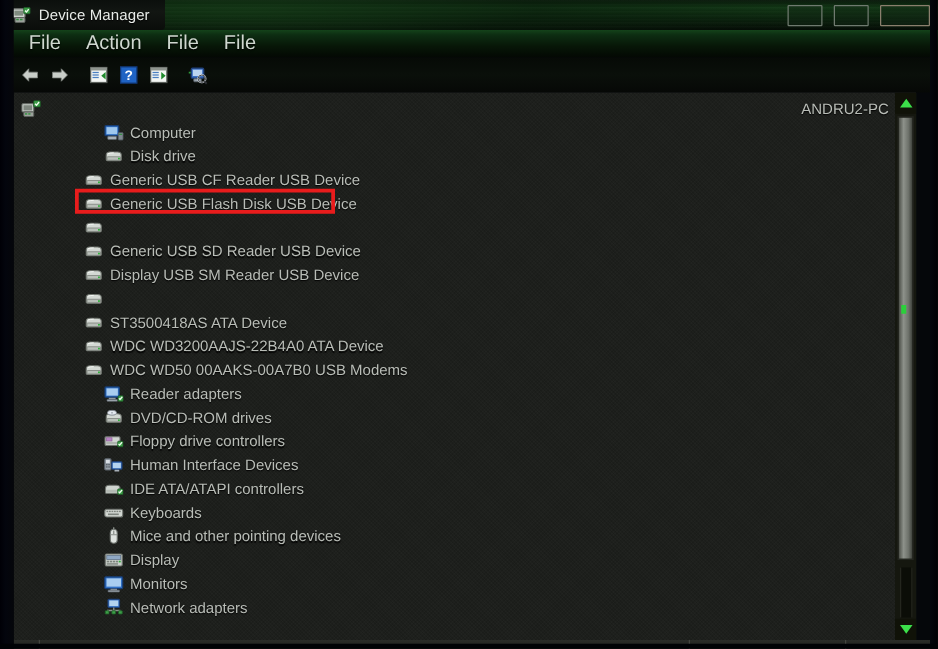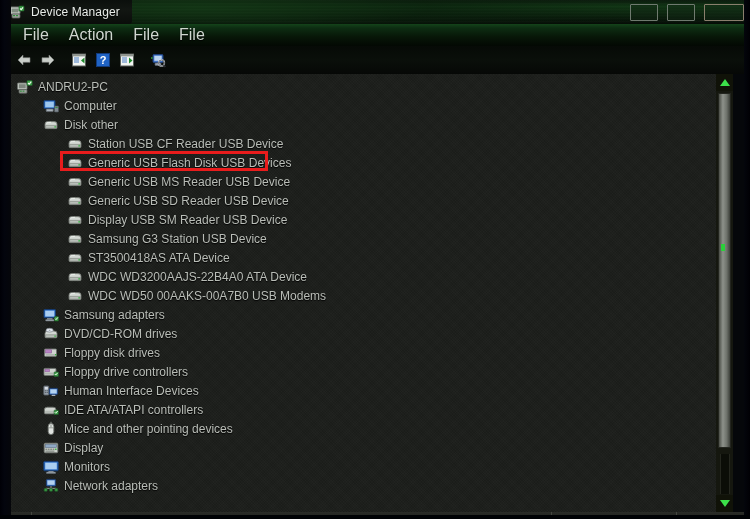--- a/index.html
+++ b/index.html
@@ -175,22 +175,22 @@
     align-items: center;
     white-space: nowrap;
     position: relative;
   }
   .tree-label {
     color: #b9bdb7;
     font-size: 12px;
     margin-left: 5px;
     text-shadow: 0 1px 1px #000;
   }
-  .lvl-0 { padding-left: 6px; }
-  .lvl-1 { padding-left: 32px; }
+  .lvl-0 { padding-left: 6px; justify-content: space-between; }
+  .lvl-1 { padding-left: 32px; margin-left: 40px; }
   .lvl-2 { padding-left: 56px; }
 
   
   .icn {
     width: 16px; height: 16px;
     display: inline-block;
     position: relative;
     flex: 0 0 16px;
   }
   .icn svg { display: block; }
@@ -404,54 +404,53 @@
         </div>
         <div class="tree-row lvl-1">
           <span class="icn">
             <svg xmlns="http://www.w3.org/2000/svg" width="16" height="16" viewBox="0 0 16 16">
         <path d="M2 7 Q2 4.6 5 4.6 L11 4.6 Q14 4.6 14 7 L14 10.6 Q14 11.6 13 11.6 L3 11.6 Q2 11.6 2 10.6 Z" fill="#d3d8d3" stroke="#70756f" stroke-width="0.9"></path>
         <rect x="2.6" y="8.4" width="10.8" height="2.8" rx="0.5" fill="#b9bfb9" stroke="#787d77" stroke-width="0.6"></rect>
         <rect x="11.4" y="9.2" width="1.5" height="1.3" fill="#2fb03a"></rect>
         <path d="M3.4 6 Q5 5.3 8 5.3" stroke="#f3f6f3" stroke-width="0.8" fill="none"></path>
       </svg>
           </span>
-          <span class="tree-label">Disk other</span>
-        </div>
-        <div class="tree-row lvl-2">
-          <span class="icn">
-            <svg xmlns="http://www.w3.org/2000/svg" width="16" height="16" viewBox="0 0 16 16">
-        <path d="M2 7 Q2 4.6 5 4.6 L11 4.6 Q14 4.6 14 7 L14 10.6 Q14 11.6 13 11.6 L3 11.6 Q2 11.6 2 10.6 Z" fill="#d3d8d3" stroke="#70756f" stroke-width="0.9"></path>
-        <rect x="2.6" y="8.4" width="10.8" height="2.8" rx="0.5" fill="#b9bfb9" stroke="#787d77" stroke-width="0.6"></rect>
-        <rect x="11.4" y="9.2" width="1.5" height="1.3" fill="#2fb03a"></rect>
-        <path d="M3.4 6 Q5 5.3 8 5.3" stroke="#f3f6f3" stroke-width="0.8" fill="none"></path>
-      </svg>
-          </span>
-          <span class="tree-label">Station USB CF Reader USB Device</span>
-        </div>
-        <div class="tree-row lvl-2">
-          <span class="icn">
-            <svg xmlns="http://www.w3.org/2000/svg" width="16" height="16" viewBox="0 0 16 16">
-        <path d="M2 7 Q2 4.6 5 4.6 L11 4.6 Q14 4.6 14 7 L14 10.6 Q14 11.6 13 11.6 L3 11.6 Q2 11.6 2 10.6 Z" fill="#d3d8d3" stroke="#70756f" stroke-width="0.9"></path>
-        <rect x="2.6" y="8.4" width="10.8" height="2.8" rx="0.5" fill="#b9bfb9" stroke="#787d77" stroke-width="0.6"></rect>
-        <rect x="11.4" y="9.2" width="1.5" height="1.3" fill="#2fb03a"></rect>
-        <path d="M3.4 6 Q5 5.3 8 5.3" stroke="#f3f6f3" stroke-width="0.8" fill="none"></path>
-      </svg>
-          </span>
-          <span class="tree-label">Generic USB Flash Disk USB Devices</span>
-        </div>
-        <div class="tree-row lvl-2">
-          <span class="icn">
-            <svg xmlns="http://www.w3.org/2000/svg" width="16" height="16" viewBox="0 0 16 16">
-        <path d="M2 7 Q2 4.6 5 4.6 L11 4.6 Q14 4.6 14 7 L14 10.6 Q14 11.6 13 11.6 L3 11.6 Q2 11.6 2 10.6 Z" fill="#d3d8d3" stroke="#70756f" stroke-width="0.9"></path>
-        <rect x="2.6" y="8.4" width="10.8" height="2.8" rx="0.5" fill="#b9bfb9" stroke="#787d77" stroke-width="0.6"></rect>
-        <rect x="11.4" y="9.2" width="1.5" height="1.3" fill="#2fb03a"></rect>
-        <path d="M3.4 6 Q5 5.3 8 5.3" stroke="#f3f6f3" stroke-width="0.8" fill="none"></path>
-      </svg>
-          </span>
-          <span class="tree-label">Generic USB MS Reader USB Device</span>
+          <span class="tree-label">Disk drive</span>
+        </div>
+        <div class="tree-row lvl-2">
+          <span class="icn">
+            <svg xmlns="http://www.w3.org/2000/svg" width="16" height="16" viewBox="0 0 16 16">
+        <path d="M2 7 Q2 4.6 5 4.6 L11 4.6 Q14 4.6 14 7 L14 10.6 Q14 11.6 13 11.6 L3 11.6 Q2 11.6 2 10.6 Z" fill="#d3d8d3" stroke="#70756f" stroke-width="0.9"></path>
+        <rect x="2.6" y="8.4" width="10.8" height="2.8" rx="0.5" fill="#b9bfb9" stroke="#787d77" stroke-width="0.6"></rect>
+        <rect x="11.4" y="9.2" width="1.5" height="1.3" fill="#2fb03a"></rect>
+        <path d="M3.4 6 Q5 5.3 8 5.3" stroke="#f3f6f3" stroke-width="0.8" fill="none"></path>
+      </svg>
+          </span>
+          <span class="tree-label">Generic USB CF Reader USB Device</span>
+        </div>
+        <div class="tree-row lvl-2">
+          <span class="icn">
+            <svg xmlns="http://www.w3.org/2000/svg" width="16" height="16" viewBox="0 0 16 16">
+        <path d="M2 7 Q2 4.6 5 4.6 L11 4.6 Q14 4.6 14 7 L14 10.6 Q14 11.6 13 11.6 L3 11.6 Q2 11.6 2 10.6 Z" fill="#d3d8d3" stroke="#70756f" stroke-width="0.9"></path>
+        <rect x="2.6" y="8.4" width="10.8" height="2.8" rx="0.5" fill="#b9bfb9" stroke="#787d77" stroke-width="0.6"></rect>
+        <rect x="11.4" y="9.2" width="1.5" height="1.3" fill="#2fb03a"></rect>
+        <path d="M3.4 6 Q5 5.3 8 5.3" stroke="#f3f6f3" stroke-width="0.8" fill="none"></path>
+      </svg>
+          </span>
+          <span class="tree-label">Generic USB Flash Disk USB Device</span>
+        </div>
+        <div class="tree-row lvl-2">
+          <span class="icn">
+            <svg xmlns="http://www.w3.org/2000/svg" width="16" height="16" viewBox="0 0 16 16">
+        <path d="M2 7 Q2 4.6 5 4.6 L11 4.6 Q14 4.6 14 7 L14 10.6 Q14 11.6 13 11.6 L3 11.6 Q2 11.6 2 10.6 Z" fill="#d3d8d3" stroke="#70756f" stroke-width="0.9"></path>
+        <rect x="2.6" y="8.4" width="10.8" height="2.8" rx="0.5" fill="#b9bfb9" stroke="#787d77" stroke-width="0.6"></rect>
+        <rect x="11.4" y="9.2" width="1.5" height="1.3" fill="#2fb03a"></rect>
+        <path d="M3.4 6 Q5 5.3 8 5.3" stroke="#f3f6f3" stroke-width="0.8" fill="none"></path>
+      </svg>
+          </span>
         </div>
         <div class="tree-row lvl-2">
           <span class="icn">
             <svg xmlns="http://www.w3.org/2000/svg" width="16" height="16" viewBox="0 0 16 16">
         <path d="M2 7 Q2 4.6 5 4.6 L11 4.6 Q14 4.6 14 7 L14 10.6 Q14 11.6 13 11.6 L3 11.6 Q2 11.6 2 10.6 Z" fill="#d3d8d3" stroke="#70756f" stroke-width="0.9"></path>
         <rect x="2.6" y="8.4" width="10.8" height="2.8" rx="0.5" fill="#b9bfb9" stroke="#787d77" stroke-width="0.6"></rect>
         <rect x="11.4" y="9.2" width="1.5" height="1.3" fill="#2fb03a"></rect>
         <path d="M3.4 6 Q5 5.3 8 5.3" stroke="#f3f6f3" stroke-width="0.8" fill="none"></path>
       </svg>
           </span>
@@ -470,21 +469,20 @@
         </div>
         <div class="tree-row lvl-2">
           <span class="icn">
             <svg xmlns="http://www.w3.org/2000/svg" width="16" height="16" viewBox="0 0 16 16">
         <path d="M2 7 Q2 4.6 5 4.6 L11 4.6 Q14 4.6 14 7 L14 10.6 Q14 11.6 13 11.6 L3 11.6 Q2 11.6 2 10.6 Z" fill="#d3d8d3" stroke="#70756f" stroke-width="0.9"></path>
         <rect x="2.6" y="8.4" width="10.8" height="2.8" rx="0.5" fill="#b9bfb9" stroke="#787d77" stroke-width="0.6"></rect>
         <rect x="11.4" y="9.2" width="1.5" height="1.3" fill="#2fb03a"></rect>
         <path d="M3.4 6 Q5 5.3 8 5.3" stroke="#f3f6f3" stroke-width="0.8" fill="none"></path>
       </svg>
           </span>
-          <span class="tree-label">Samsung G3 Station USB Device</span>
         </div>
         <div class="tree-row lvl-2">
           <span class="icn">
             <svg xmlns="http://www.w3.org/2000/svg" width="16" height="16" viewBox="0 0 16 16">
         <path d="M2 7 Q2 4.6 5 4.6 L11 4.6 Q14 4.6 14 7 L14 10.6 Q14 11.6 13 11.6 L3 11.6 Q2 11.6 2 10.6 Z" fill="#d3d8d3" stroke="#70756f" stroke-width="0.9"></path>
         <rect x="2.6" y="8.4" width="10.8" height="2.8" rx="0.5" fill="#b9bfb9" stroke="#787d77" stroke-width="0.6"></rect>
         <rect x="11.4" y="9.2" width="1.5" height="1.3" fill="#2fb03a"></rect>
         <path d="M3.4 6 Q5 5.3 8 5.3" stroke="#f3f6f3" stroke-width="0.8" fill="none"></path>
       </svg>
           </span>
@@ -516,44 +514,33 @@
           <span class="icn">
             <svg xmlns="http://www.w3.org/2000/svg" width="16" height="16" viewBox="0 0 16 16">
         <rect x="1" y="2.5" width="11.5" height="8.2" rx="0.8" fill="#2f6fc4" stroke="#163c73" stroke-width="1"></rect>
         <rect x="2.2" y="3.7" width="9.1" height="5.8" fill="#a9cdf0"></rect>
         <rect x="4" y="11.2" width="5.5" height="1.6" fill="#8e979f"></rect>
         <rect x="2.6" y="12.6" width="8.4" height="1.4" rx="0.5" fill="#a7b0b8" stroke="#5e666d" stroke-width="0.6"></rect>
         <rect x="11.5" y="9.6" width="4" height="4.4" rx="0.5" fill="#3d9f48" stroke="#1e5a26" stroke-width="0.7"></rect>
         <path d="M12.1 11.7 L13 12.6 L14.9 10.4" stroke="#f0fdef" stroke-width="1" fill="none"></path>
       </svg>
           </span>
-          <span class="tree-label">Samsung adapters</span>
+          <span class="tree-label">Reader adapters</span>
         </div>
         <div class="tree-row lvl-1">
           <span class="icn">
             <svg xmlns="http://www.w3.org/2000/svg" width="16" height="16" viewBox="0 0 16 16">
         <path d="M2 7.4 Q2 5 5 5 L11 5 Q14 5 14 7.4 L14 10.8 Q14 11.8 13 11.8 L3 11.8 Q2 11.8 2 10.8 Z" fill="#d3d8d3" stroke="#70756f" stroke-width="0.9"></path>
         <rect x="2.6" y="8.8" width="10.8" height="2.7" rx="0.5" fill="#b9bfb9" stroke="#787d77" stroke-width="0.6"></rect>
         <rect x="11.4" y="9.5" width="1.4" height="1.3" fill="#2fb03a"></rect>
         <ellipse cx="6.6" cy="4.2" rx="3.6" ry="1.9" fill="#e4e9ef" stroke="#858b93" stroke-width="0.8"></ellipse>
         <ellipse cx="6.6" cy="4.2" rx="0.9" ry="0.5" fill="#8d959d"></ellipse>
       </svg>
           </span>
           <span class="tree-label">DVD/CD-ROM drives</span>
-        </div>
-        <div class="tree-row lvl-1">
-          <span class="icn">
-            <svg xmlns="http://www.w3.org/2000/svg" width="16" height="16" viewBox="0 0 16 16">
-        <rect x="1.5" y="4" width="12" height="7.4" rx="0.8" fill="#cfd4cf" stroke="#6d726d" stroke-width="0.9"></rect>
-        <rect x="2.6" y="4.8" width="6" height="3.2" fill="#b884c4" stroke="#8b5d96" stroke-width="0.6"></rect>
-        <rect x="2.6" y="9" width="9.6" height="1.8" fill="#aeb4ae"></rect>
-        <rect x="12" y="9" width="1.3" height="1.4" fill="#2fb03a"></rect>
-      </svg>
-          </span>
-          <span class="tree-label">Floppy disk drives</span>
         </div>
         <div class="tree-row lvl-1">
           <span class="icn">
             <svg xmlns="http://www.w3.org/2000/svg" width="16" height="16" viewBox="0 0 16 16">
         <rect x="1" y="4.4" width="12" height="7" rx="0.8" fill="#cfd4cf" stroke="#6d726d" stroke-width="0.9"></rect>
         <rect x="2" y="5.2" width="4.6" height="2.6" fill="#b884c4" stroke="#8b5d96" stroke-width="0.5"></rect>
         <rect x="2" y="8.6" width="8.6" height="1.8" fill="#aeb4ae"></rect>
         <rect x="11.2" y="8" width="4.2" height="4.4" rx="0.5" fill="#3d9f48" stroke="#1e5a26" stroke-width="0.7"></rect>
         <path d="M11.8 10.1 L12.7 11 L14.7 8.8" stroke="#f0fdef" stroke-width="1" fill="none"></path>
       </svg>
@@ -579,20 +566,35 @@
         <div class="tree-row lvl-1">
           <span class="icn">
             <svg xmlns="http://www.w3.org/2000/svg" width="16" height="16" viewBox="0 0 16 16">
         <path d="M1.4 7.6 Q1.4 5.2 4.4 5.2 L10 5.2 Q13 5.2 13 7.6 L13 10.8 Q13 11.8 12 11.8 L2.4 11.8 Q1.4 11.8 1.4 10.8 Z" fill="#cfd4cf" stroke="#6d726d" stroke-width="0.9"></path>
         <rect x="2" y="8.8" width="10" height="2.4" rx="0.4" fill="#b4bab4"></rect>
         <rect x="11.2" y="8.2" width="4.2" height="4.4" rx="0.5" fill="#3d9f48" stroke="#1e5a26" stroke-width="0.7"></rect>
         <path d="M11.8 10.3 L12.7 11.2 L14.7 9" stroke="#f0fdef" stroke-width="1" fill="none"></path>
       </svg>
           </span>
           <span class="tree-label">IDE ATA/ATAPI controllers</span>
+        </div>
+        <div class="tree-row lvl-1">
+          <span class="icn">
+            <svg xmlns="http://www.w3.org/2000/svg" width="16" height="16" viewBox="0 0 16 16">
+        <rect x="0.8" y="5.4" width="14.4" height="6.2" rx="1.6" fill="#d0d5d0" stroke="#6d726d" stroke-width="0.9"></rect>
+        <rect x="2.2" y="6.6" width="1.4" height="1.1" fill="#7e847e"></rect>
+        <rect x="4.2" y="6.6" width="1.4" height="1.1" fill="#7e847e"></rect>
+        <rect x="6.2" y="6.6" width="1.4" height="1.1" fill="#7e847e"></rect>
+        <rect x="8.2" y="6.6" width="1.4" height="1.1" fill="#7e847e"></rect>
+        <rect x="10.2" y="6.6" width="1.4" height="1.1" fill="#7e847e"></rect>
+        <rect x="12.2" y="6.6" width="1.4" height="1.1" fill="#7e847e"></rect>
+        <rect x="3.4" y="8.8" width="8.6" height="1.3" fill="#7e847e"></rect>
+      </svg>
+          </span>
+          <span class="tree-label">Keyboards</span>
         </div>
         <div class="tree-row lvl-1">
           <span class="icn">
             <svg xmlns="http://www.w3.org/2000/svg" width="16" height="16" viewBox="0 0 16 16">
         <path d="M5.2 5.6 Q5.2 2.4 8 2.4 Q10.8 2.4 10.8 5.6 L10.8 10.6 Q10.8 13.6 8 13.6 Q5.2 13.6 5.2 10.6 Z" fill="#dfe3df" stroke="#6d726d" stroke-width="0.9"></path>
         <path d="M5.2 6.8 L10.8 6.8" stroke="#8a8f8a" stroke-width="0.8"></path>
         <rect x="7.5" y="3.4" width="1" height="3" fill="#8a8f8a"></rect>
         <path d="M8 2.4 L8 0.8" stroke="#9aa09a" stroke-width="0.9"></path>
       </svg>
           </span>

